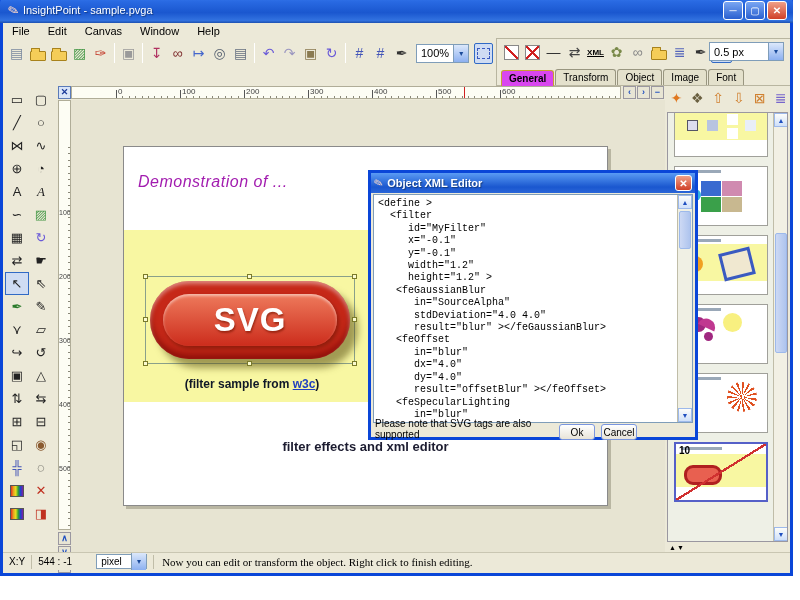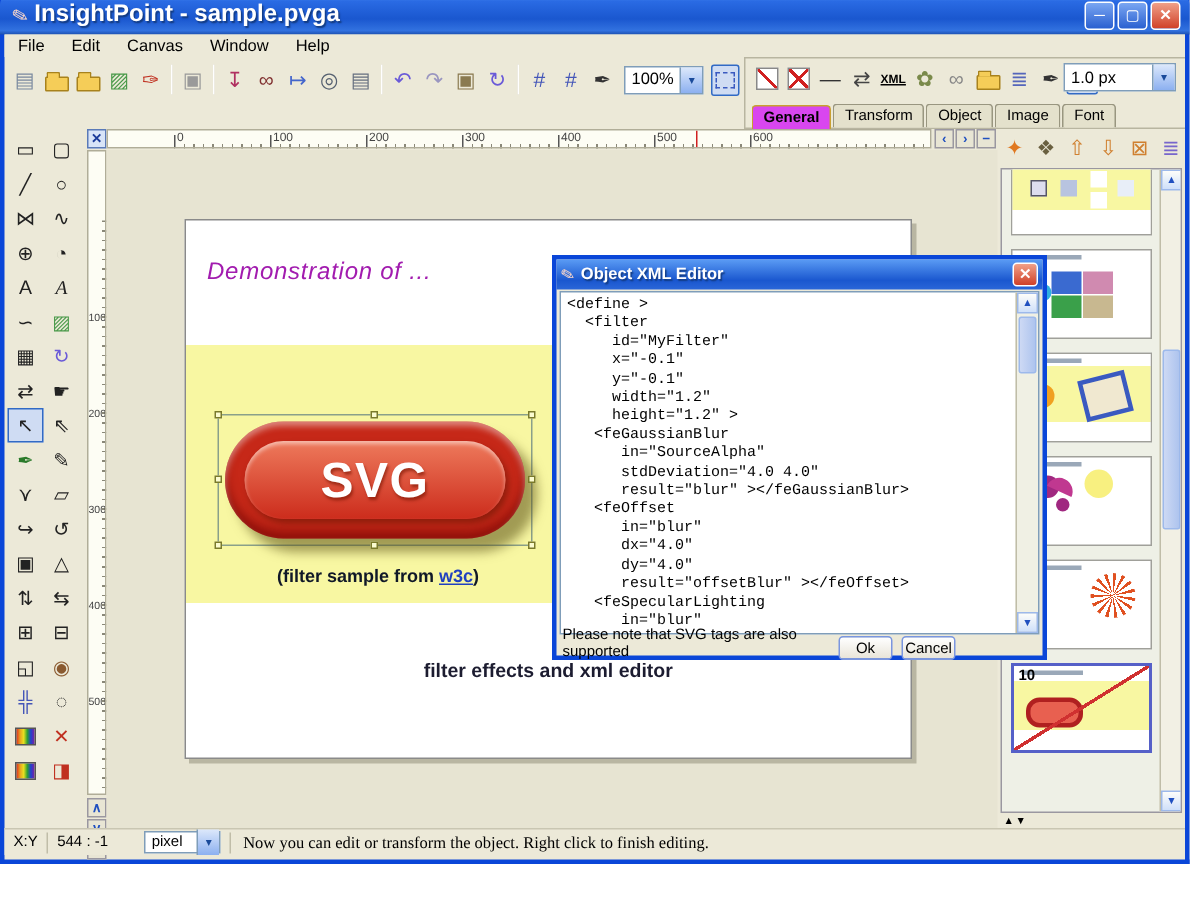--- a/index.html
+++ b/index.html
@@ -7,21 +7,21 @@
     font-family:"Liberation Sans", sans-serif; font-size:11px; color:#000; }
 
   .win { position:absolute; left:0; top:14; width:793px; height:576px;
     background:#ece9d8; border:3px solid #0a46d8; border-top:none; }
 
   
   .titlebar { position:absolute; left:-3px; top:-3px; width:793px; height:26px;
     background:linear-gradient(180deg,#5a9bf4 0%,#2a6be4 14%,#1a57cf 60%,#3272e0 90%,#1c50b0 100%);
     border-radius:6px 6px 0 0; display:flex; align-items:center; padding:0 4px; }
   .app-ico { color:#ffd9c8; font-size:13px; margin:0 4px; transform:rotate(-15deg); }
-  .title { color:#fff; font-weight:bold; font-size:16px; text-shadow:1px 1px 1px #123a80; flex:1; }
+  .title { color:#fff; font-weight:normal; font-size:11px; text-shadow:1px 1px 1px #123a80; flex:1; }
   .winbtns { display:flex; gap:2px; margin-right:2px; }
   .wb { width:20px; height:19px; border:1px solid #fff; border-radius:3px; color:#fff;
     font-size:10px; line-height:17px; text-align:center;
     background:linear-gradient(#7aa6f2,#2a60d0); }
   .wb.close { background:linear-gradient(#f0a088,#d04028); font-weight:bold; }
 
   
   .menubar { position:absolute; left:0; top:23px; width:787px; height:15px;
     display:flex; align-items:center; background:#ece9d8; }
   .menu-item { padding:0 9px; }
@@ -328,21 +328,21 @@
         </span>
       </div>
     <div class="props-tabs">
         <span class="ptab active">General</span>
         <span class="ptab">Transform</span>
         <span class="ptab">Object</span>
         <span class="ptab">Image</span>
         <span class="ptab">Font</span>
       </div>
     <span class="dd" style="position:absolute; right:6px; top:3px;">
-      <span class="val" style="min-width:58px;">1.0 px</span>
+      <span class="val" style="min-width:58px;">0.5 px</span>
       <span class="arr">▾</span>
     </span>
   </div>
 
   <div class="toolbox">
       <span class="tool">
         <span class="it">▭</span>
       </span>
       <span class="tool">
         <span class="it">▢</span>

